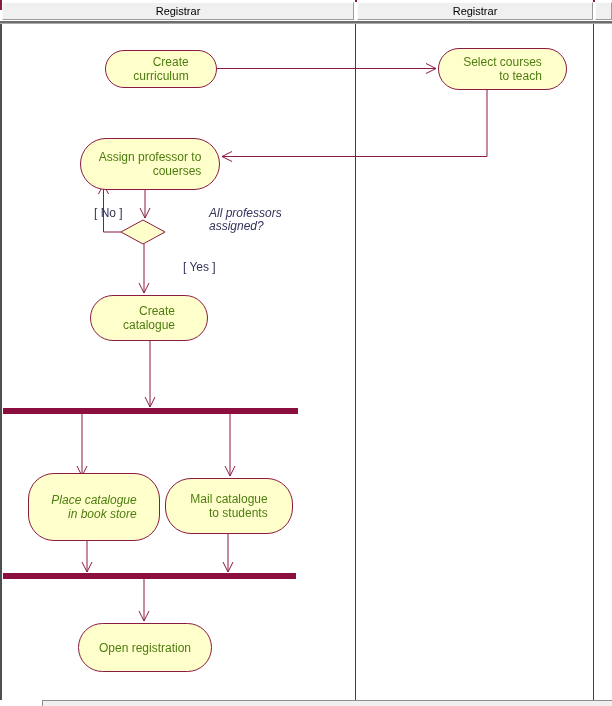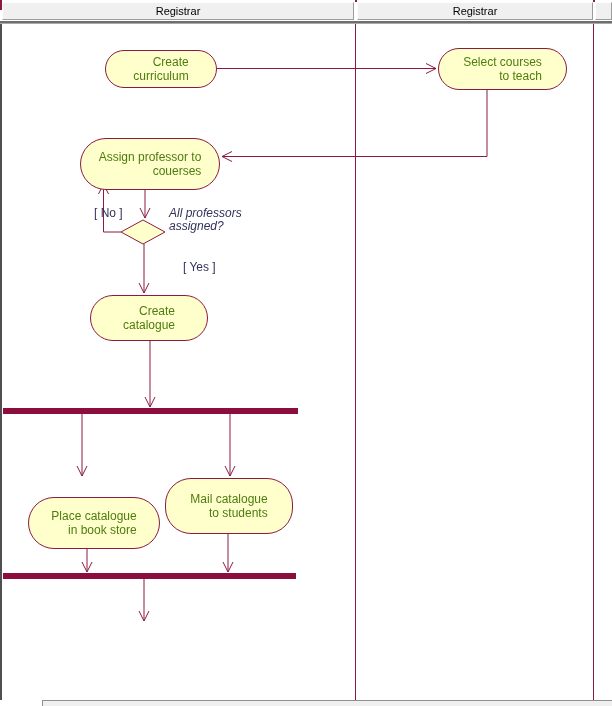--- a/index.html
+++ b/index.html
@@ -30,21 +30,21 @@
   }
   .activity .label{white-space:pre-line;}
   .sync-bar{position:absolute;height:6px;background:#8b0e3e;}
   .overlay{position:absolute;left:0;top:0;}
   .overlay polyline, .overlay polygon{stroke:#8b1a42;stroke-width:1;fill:none;}
   .overlay polygon{fill:#ffffcc;}
   
   .guard{position:absolute;font-size:12px;color:#32325a;white-space:pre;padding-left:28px;}
   .question{
     position:absolute;font-size:12px;line-height:13px;color:#32325a;
-    font-style:italic;white-space:pre-line;
+    font-style:italic;white-space:pre-line;margin-left:40px;
   }
   
   .bottom-strip{
     position:absolute;left:42px;top:700px;width:570px;height:6px;box-sizing:border-box;
     background:#f0f0f0;border-top:1px solid #8f8f8f;border-left:1px solid #8f8f8f;
   }
 </style>
 </head>
 <body>
 
@@ -128,27 +128,30 @@
 to teach</span>
   </div>
   <div class="activity" style="left:80px;top:138px;width:140px;height:52px;">
     <span class="label">Assign professor to
 couerses</span>
   </div>
   <div class="activity" style="left:90px;top:295px;width:118px;height:46px;">
     <span class="label">Create
 catalogue</span>
   </div>
-  <div class="activity" style="left:28px;top:497px;width:132px;height:52px;">
+  <div class="activity" style="left:28px;top:473px;width:132px;height:68px;font-style:italic;">
     <span class="label">Place catalogue
 in book store</span>
   </div>
   <div class="activity" style="left:165px;top:478px;width:128px;height:56px;">
     <span class="label">Mail catalogue
 to students</span>
+  </div>
+  <div class="activity" style="left:78px;top:623px;width:134px;height:49px;">
+    <span class="label">Open registration</span>
   </div>
 
   <div class="sync-bar" style="left:3px;top:408px;width:295px;"></div>
   <div class="sync-bar" style="left:3px;top:573px;width:293px;"></div>
 
   <div class="guard" style="left:66px;top:206px;">[ No ]</div>
   <div class="guard" style="left:155px;top:260px;">[ Yes ]</div>
   <div class="question" style="left:169px;top:207px;">All professors
 assigned?</div>
 

